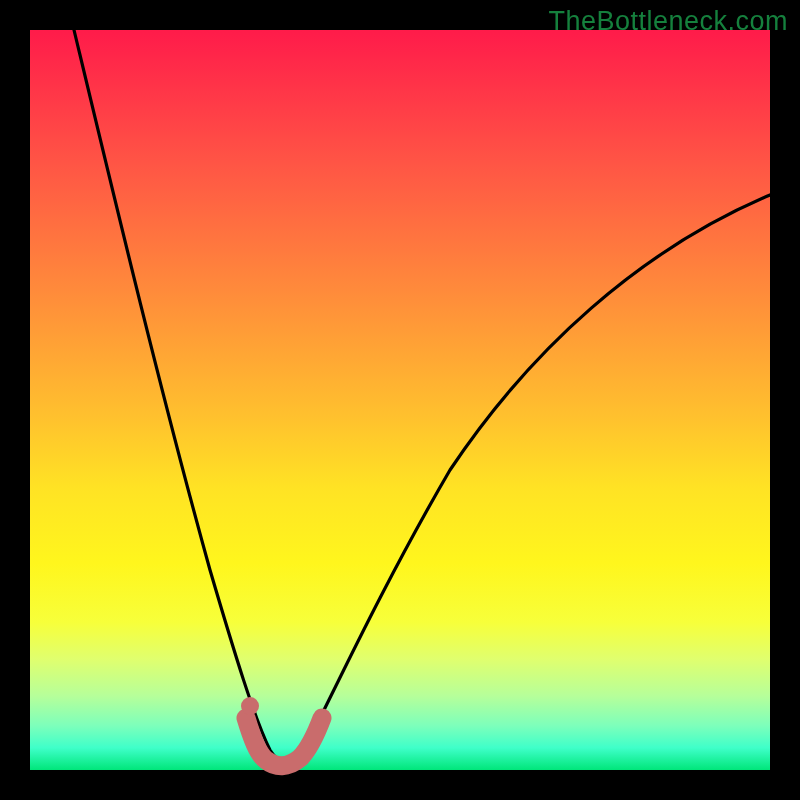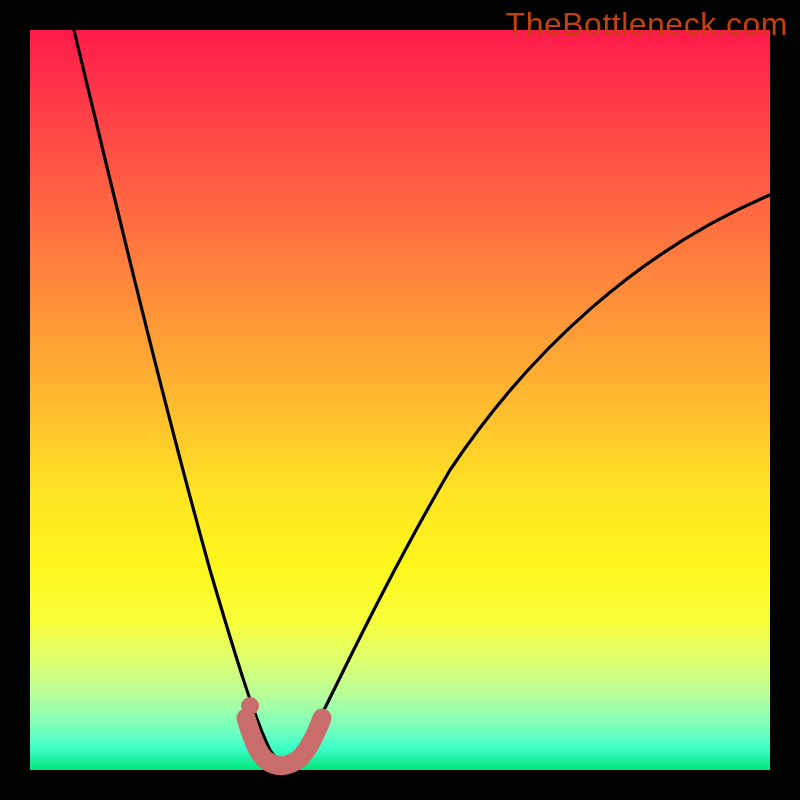--- a/index.html
+++ b/index.html
@@ -30,22 +30,22 @@
       #b6ff9a 90%,
       #7dffbb 94%,
       #3fffc9 97%,
       #00e67a 100%
     );
   }
   .watermark {
     position: absolute;
     top: 6px;
     right: 12px;
-    color: #c2410c;
-    font-size: 32px;
+    color: #15803d;
+    font-size: 27px;
     letter-spacing: 0.5px;
     user-select: none;
     font-weight: 500;
   }
   svg.curve {
     position: absolute;
     left: 0;
     top: 0;
     width: 740px;
     height: 740px;

